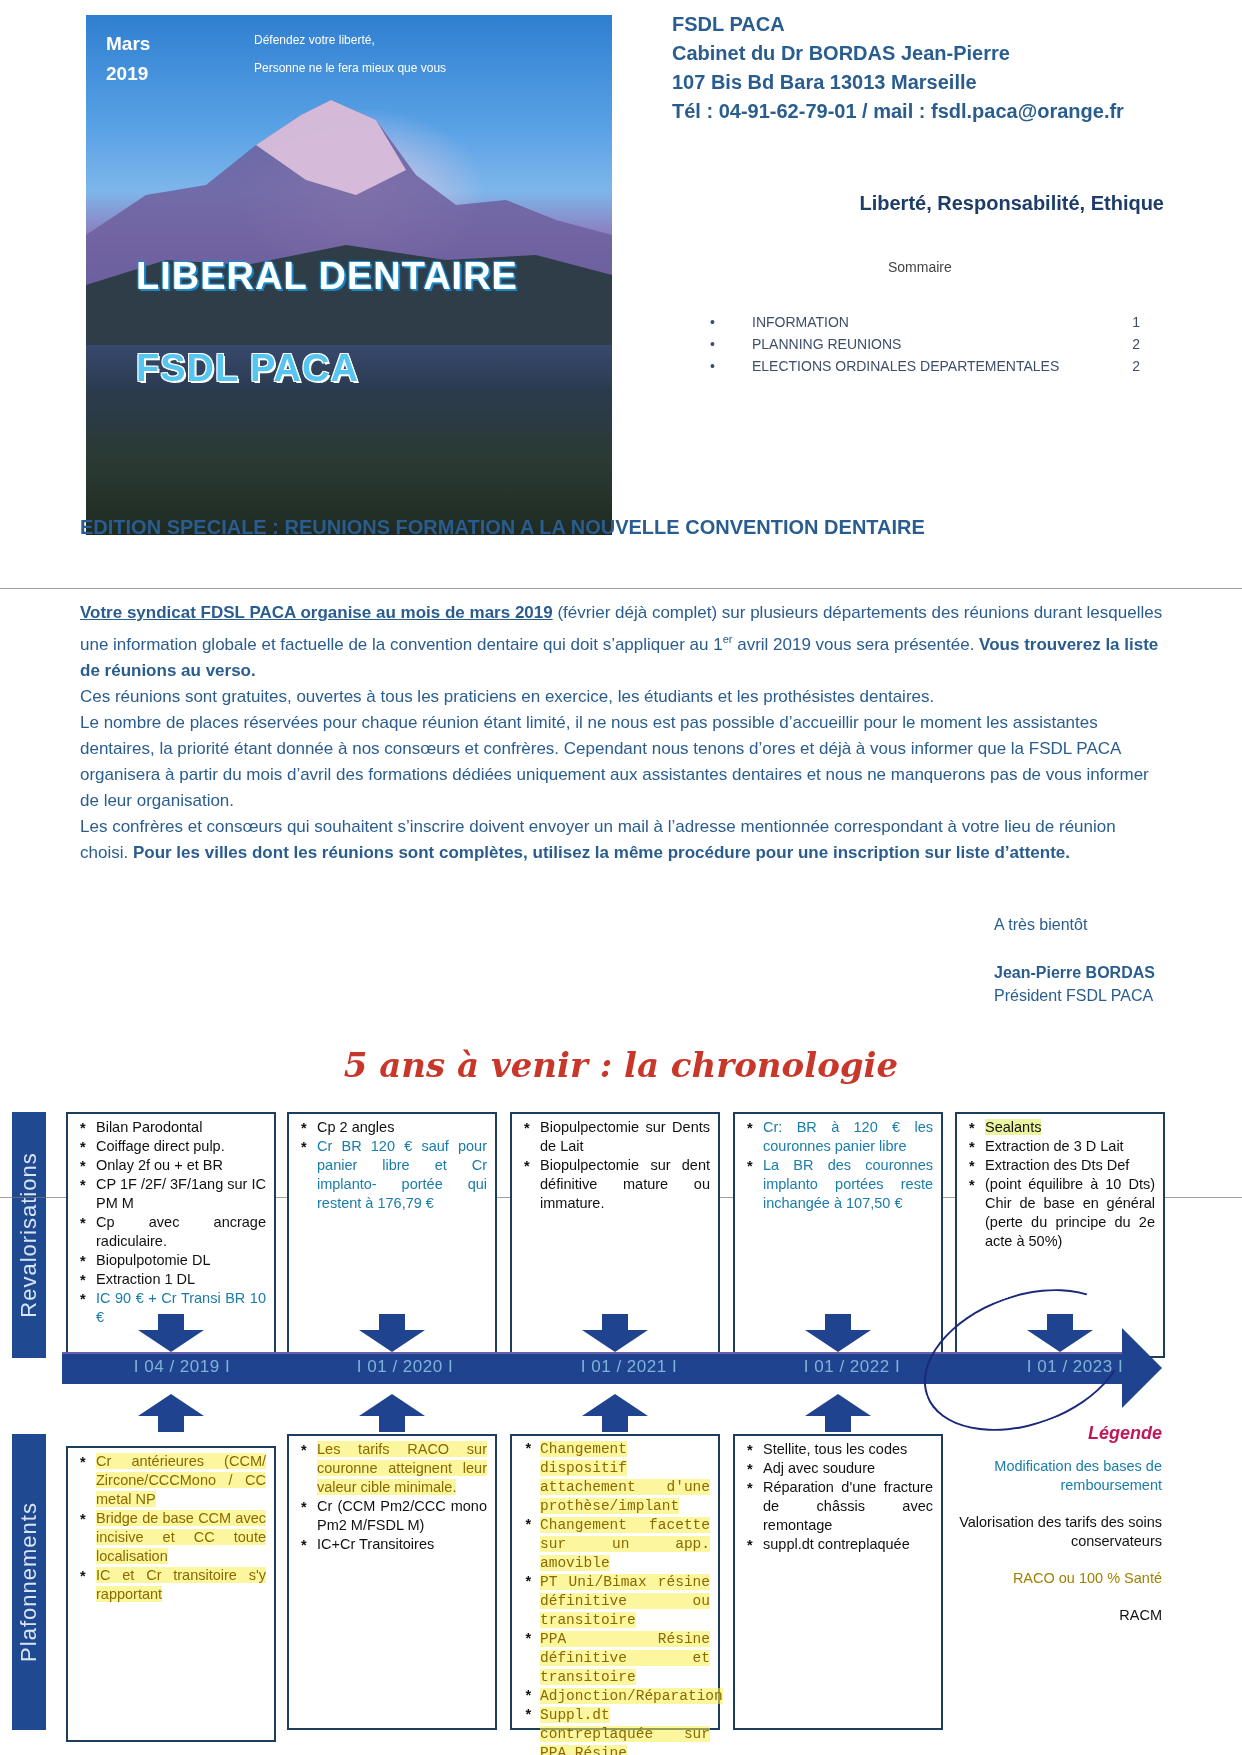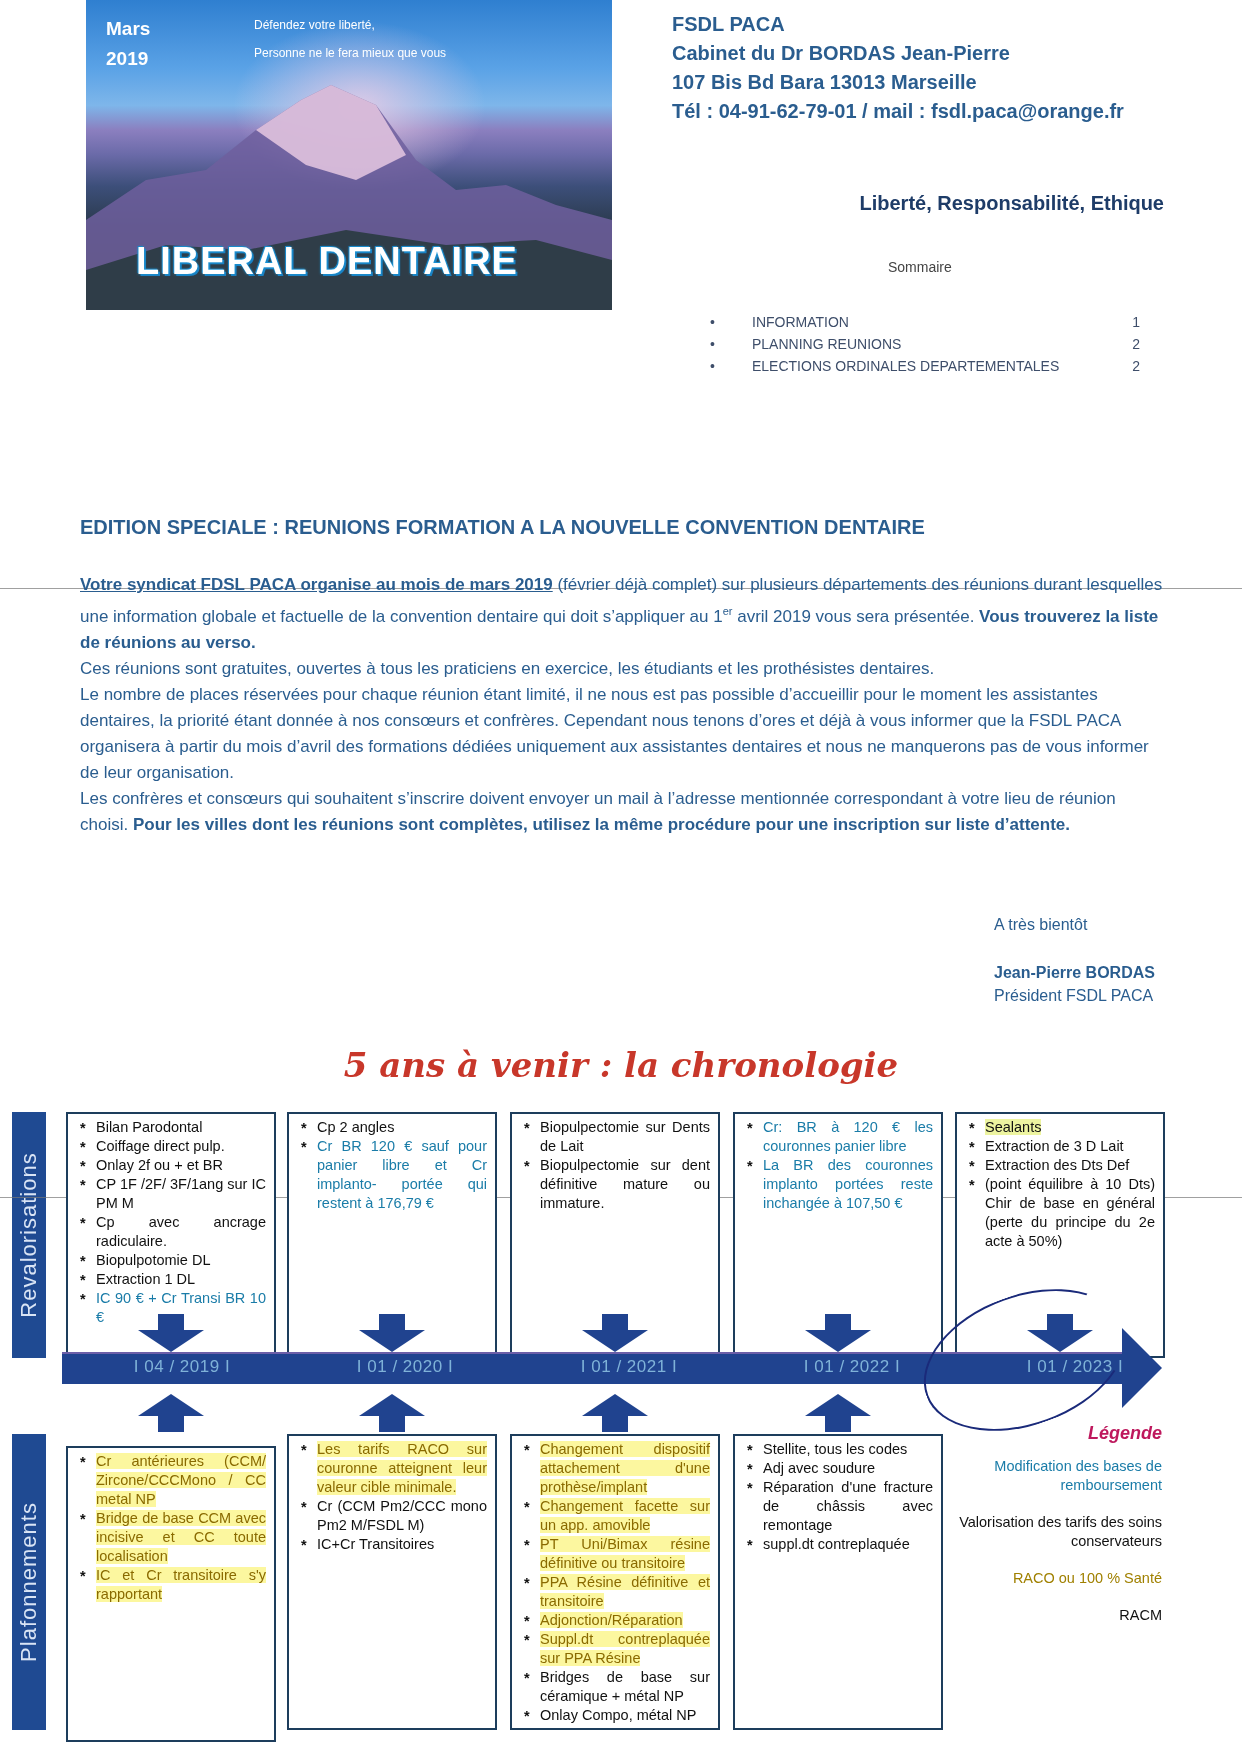--- a/index.html
+++ b/index.html
@@ -1,21 +1,21 @@
 <!DOCTYPE html>
 <html><head>
 <meta charset="utf-8">
 <style>
   * { box-sizing: border-box; margin: 0; padding: 0; }
   html, body { width: 1242px; height: 1755px; background: #ffffff; overflow: hidden; }
   body { position: relative; font-family: "Liberation Sans", sans-serif; color: #2a5d8f; }
 
   
   .cover {
-    position: absolute; left: 86px; top: 0; width: 526px; height: 310px;
+    position: absolute; left: 86px; top: 15px; width: 526px; height: 520px;
     background:
       radial-gradient(ellipse 180px 120px at 52% 34%, rgba(235,205,230,0.85), rgba(180,140,200,0.0) 70%),
       linear-gradient(180deg, #2f7fd0 0%, #5aa2e6 22%, #7eb6ea 34%, #8b7fbf 42%, #6a6aa8 50%, #3d4f7a 60%, #2b3b4f 72%, #2a3a32 86%, #1f2a22 100%);
     overflow: hidden;
   }
   .cover .mountain {
     position: absolute; left: 0; top: 70px; width: 526px; height: 260px;
   }
   .cover .date-line { position: absolute; left: 20px; color: #ffffff; font-weight: bold; font-size: 19px; }
   .cover .slogan { position: absolute; left: 152px; color: #ffffff; font-weight: normal; font-size: 12px; margin-left: 16px; }
@@ -35,21 +35,21 @@
   .motto { position: absolute; right: 78px; top: 192px; color: #1e3c68; font-weight: bold; font-size: 20px; }
   .sommaire-title { position: absolute; left: 888px; top: 259px; color: #444; font-size: 14px; }
   .toc { position: absolute; left: 710px; top: 311px; width: 430px; font-size: 14px; color: #3e4e6a; }
   .toc-row { display: flex; height: 22px; align-items: center; }
   .toc-bullet { width: 42px; font-size: 14px; }
   .toc-label { flex: 1; }
   .toc-page { width: 20px; text-align: right; }
 
   
   .edition-title { position: absolute; left: 80px; top: 516px; font-size: 20px; font-weight: bold; color: #2a5d8f; }
-  .article { position: absolute; left: 80px; top: 572px; width: 1086px; font-size: 17px; line-height: 26px; color: #2a5d8f; }
+  .article { position: absolute; left: 80px; top: 600px; width: 1086px; font-size: 17px; line-height: 26px; color: #2a5d8f; }
   .article p { margin: 0; }
   .article .b { font-weight: bold; }
   .article .u { text-decoration: underline; }
   .article sup { font-size: 11px; }
   .scan-line { position: absolute; left: 0; right: 0; height: 1px; background: #777; opacity: 0.7; }
   .signoff { position: absolute; left: 994px; font-size: 16px; color: #2a5d8f; }
 
   
   .chrono-title { position: absolute; left: 0; width: 1242px; top: 1045px; text-align: center; font-family: "DejaVu Serif", serif; font-weight: bold; font-size: 34px; color: #c8372a; font-style: italic; }
   .side-label {
@@ -206,21 +206,21 @@
         <li><span class="c-yellow">IC et Cr transitoire s'y rapportant</span></li>
       </ul>
     </div>
     <div class="box" style="left: 287px; top: 1434px; width: 210px; height: 296px;">
       <ul>
         <li><span class="c-yellow">Les tarifs RACO sur couronne atteignent leur valeur cible minimale.</span></li>
         <li><span class="c-black">Cr (CCM Pm2/CCC mono Pm2 M/FSDL M)</span></li>
         <li><span class="c-black">IC+Cr Transitoires</span></li>
       </ul>
     </div>
-    <div class="box" style="left: 510px; top: 1434px; width: 210px; height: 296px;">
+    <div class="box" style="left: 510px; top: 1434px; width: 210px; height: 296px; font-family: Liberation Mono, monospace;">
       <ul>
         <li><span class="c-yellow">Changement dispositif attachement d'une prothèse/implant</span></li>
         <li><span class="c-yellow">Changement facette sur un app. amovible</span></li>
         <li><span class="c-yellow">PT Uni/Bimax résine définitive ou transitoire</span></li>
         <li><span class="c-yellow">PPA Résine définitive et transitoire</span></li>
         <li><span class="c-yellow">Adjonction/Réparation</span></li>
         <li><span class="c-yellow">Suppl.dt contreplaquée sur PPA Résine</span></li>
         <li><span class="c-black">Bridges de base sur céramique + métal NP</span></li>
         <li><span class="c-black">Onlay Compo, métal NP</span></li>
       </ul>

